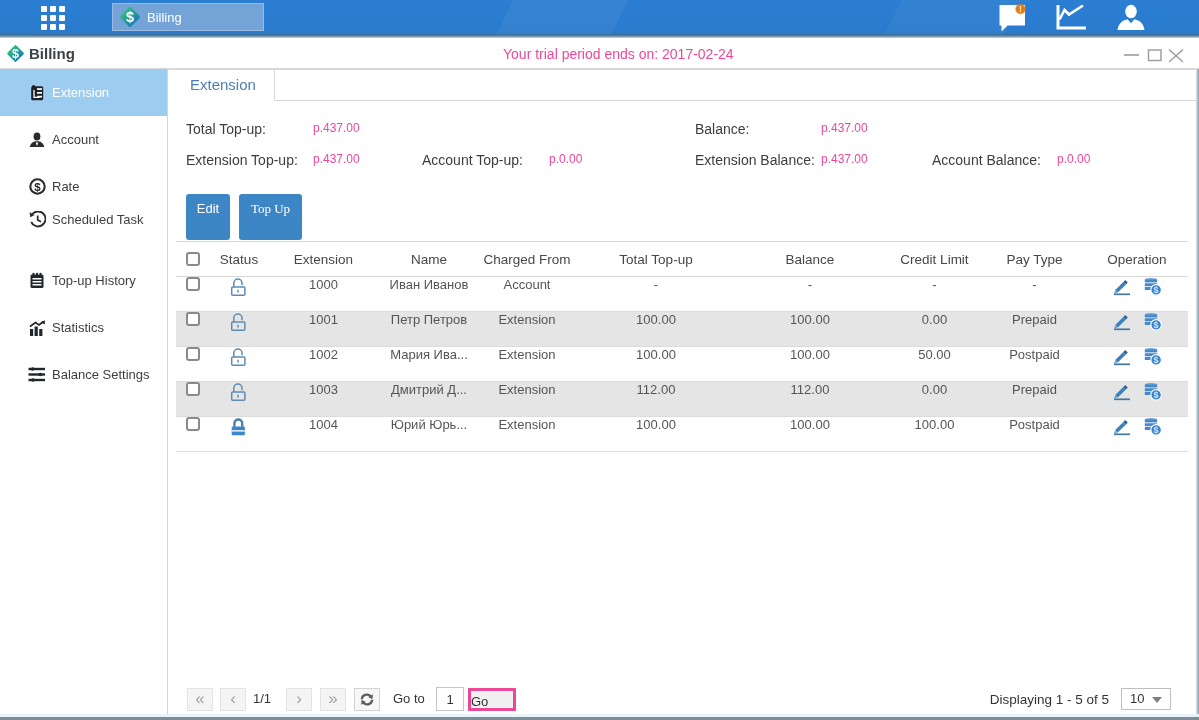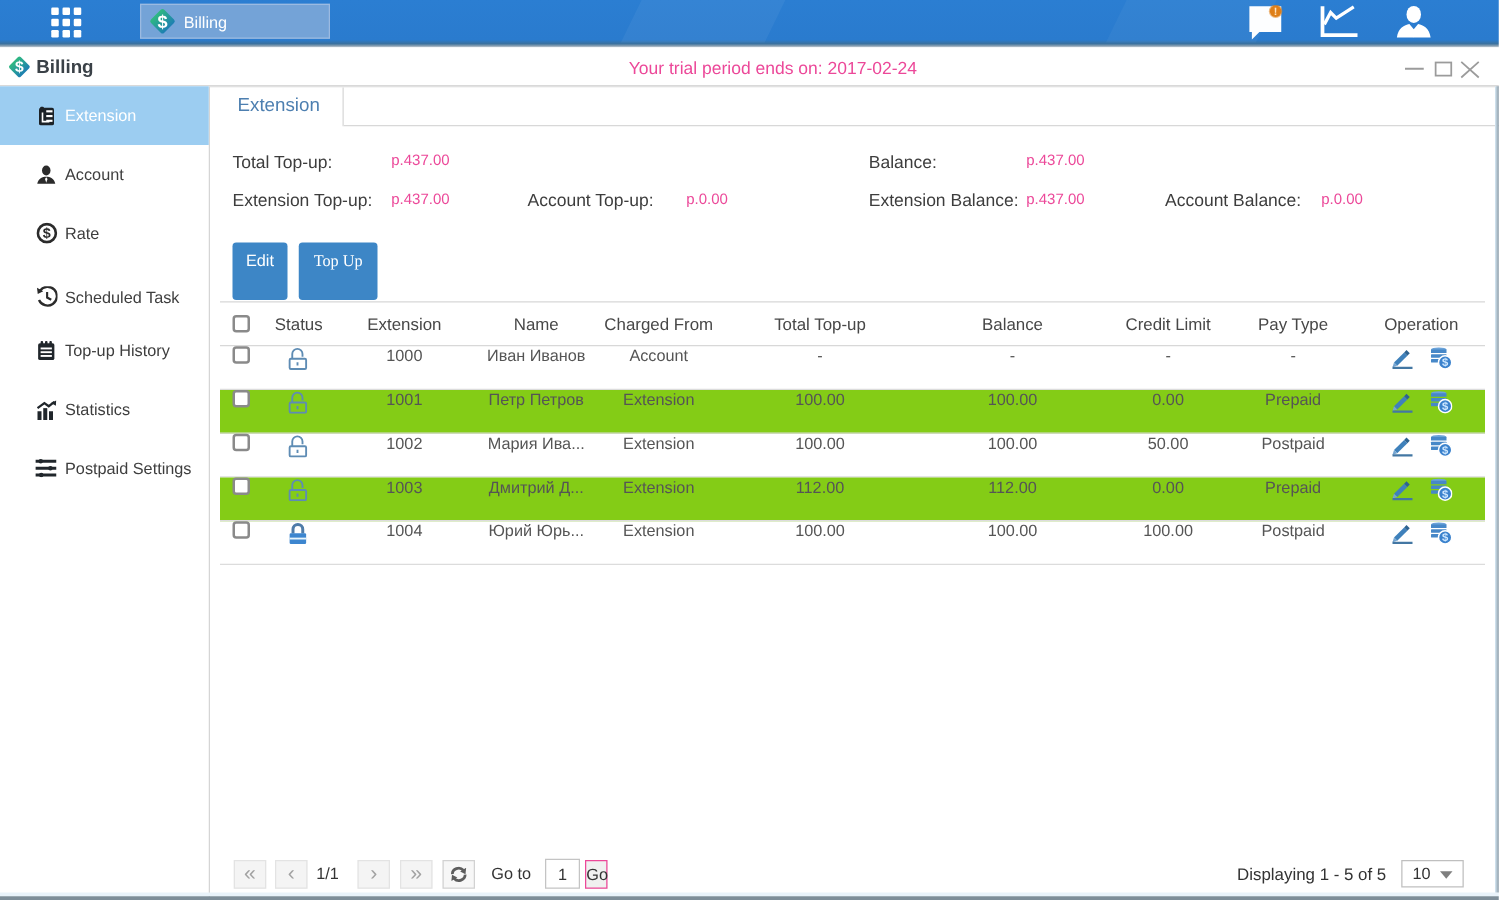--- a/index.html
+++ b/index.html
@@ -50,32 +50,32 @@
 
 
 #grid { position:absolute; left:8px; top:172px; width:1012px; }
 .trow { display:flex; height:35px; align-items:flex-start; border-bottom:1px solid #dcdcdc; }
 #ghead { border-top:1px solid #d8d8d8; border-bottom:1px solid #d8d8d8; height:36px; display:flex; align-items:center;
   font-size:13.5px; color:#474747; }
 .c { text-align:center; flex:none; }
 .c0{width:37px;} .c1{width:52px;} .c2{width:117px;} .c3{width:94px;} .c4{width:102px;}
 .c5{width:156px;} .c6{width:152px;} .c7{width:97px;} .c8{width:103px;} .c9{width:102px;}
 .trow { font-size:13px; color:#555; }
-.trow.alt { background:#84cc16; }
+.trow.alt { background:#e5e5e5; }
 .cb { width:14px; height:14px; border:2px solid #8a8a8a; border-radius:3px; background:#fff; margin-left:10px; }
 .ops { display:flex; justify-content:center; align-items:center; gap:13px; }
 
 
 #pagebar { position:absolute; left:0; top:617px; width:1031px; height:34px; font-size:13px; color:#333; }
 .pbtn { position:absolute; top:2px; width:26px; height:23px; background:#f4f4f4; border:1px solid #e3e3e3;
   color:#a2a2a2; text-align:center; font-size:17px; line-height:20px; }
 #goinput { position:absolute; left:268px; top:1px; width:28px; height:24px; border:1px solid #c4c4c4;
   text-align:center; line-height:24px; background:#fff; }
-#gobtn { position:absolute; left:300px; top:2px; width:18px; height:23px; background:#f0f0f0;
-  border:1px solid #ec4899; text-align:center; line-height:21px; color:#333; }
+#gobtn { position:absolute; left:300px; top:2px; width:48px; height:23px; background:#f0f0f0;
+  border:3px solid #ec4899; line-height:21px; color:#333; }
 #disp { position:absolute; right:90px; top:6px; font-size:13.5px; color:#333; }
 #psize { position:absolute; right:28px; top:2px; width:50px; height:22px; border:1px solid #bfbfbf; background:#fff; }
 #psize .n { position:absolute; left:8px; top:2px; font-size:13px; }
 #psize .tri { position:absolute; right:8px; top:8px; width:0; height:0;
   border-left:5px solid transparent; border-right:5px solid transparent; border-top:6px solid #7f7f7f; }
 
 
 #framebottom1 { position:absolute; left:0; top:714px; width:1199px; height:3px; background:#e9f3fa; }
 #framebottom2 { position:absolute; left:0; top:717px; width:1199px; height:3px; background:#7e8e99; }
 #frameright { position:absolute; left:1196px; top:69px; width:3px; height:645px; background:linear-gradient(90deg,#d8eaf6,#8b9ba6); }
@@ -177,21 +177,21 @@
   </div>
   <div class="mitem" style="top:94px;">
     <span class="ic">
         <svg width="17" height="17" viewBox="0 0 17 17">
       <circle cx="8.5" cy="8.5" r="7.2" fill="none" stroke="#2b2b2b" stroke-width="2.1"></circle>
       <text x="8.5" y="12.6" font-size="11.5" font-weight="bold" fill="#2b2b2b" text-anchor="middle" font-family="Liberation Sans">$</text>
     </svg>
       </span>
     <span class="txt">Rate</span>
   </div>
-  <div class="mitem" style="top:145px;">
+  <div class="mitem" style="top:127px;">
     <span class="ic">
         <svg width="17" height="17" viewBox="0 0 17 17">
       <path d="M3,3.5 A7.5,7.5 0 1 1 2.2,11" fill="none" stroke="#2b2b2b" stroke-width="1.9"></path>
       <path d="M0.6,1.2 L1.2,6.2 5.6,4 Z" fill="#2b2b2b"></path>
       <path d="M8.7,4.5 V9 L12,10.8" fill="none" stroke="#2b2b2b" stroke-width="1.7"></path>
     </svg>
       </span>
     <span class="txt">Scheduled Task</span>
   </div>
   <div class="mitem" style="top:188px;">
@@ -224,21 +224,21 @@
     <span class="ic">
         <svg width="18" height="15" viewBox="0 0 18 15">
       <line x1="0.5" y1="2" x2="17" y2="2" stroke="#20262b" stroke-width="2.4"></line>
       <rect x="2.8" y="0.2" width="3.6" height="3.6" rx="1.8" fill="#20262b"></rect>
       <line x1="0.5" y1="7.5" x2="17" y2="7.5" stroke="#20262b" stroke-width="2.4"></line>
       <rect x="10.5" y="5.7" width="3.6" height="3.6" rx="1.8" fill="#20262b"></rect>
       <line x1="0.5" y1="13" x2="17" y2="13" stroke="#20262b" stroke-width="2.4"></line>
       <rect x="3.2" y="11.2" width="3.6" height="3.6" rx="1.8" fill="#20262b"></rect>
     </svg>
       </span>
-    <span class="txt">Postpaid Settings</span>
+    <span class="txt">Balance Settings</span>
   </div>
 </div>
 
 <div id="content">
   <div id="tabstrip">
     <div class="rest"></div>
     <div id="tab-active">Extension</div>
   </div>
 
   <div class="slabel" style="left:18px;top:52px;">Total Top-up:</div>

